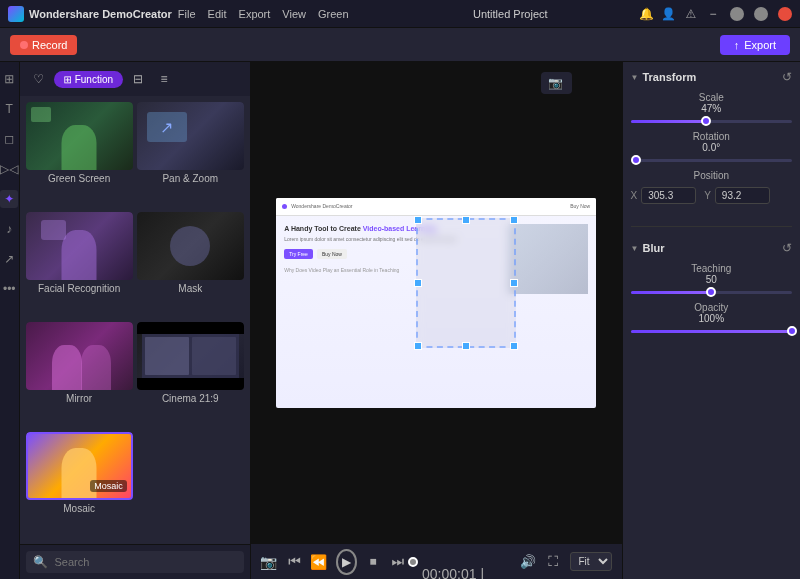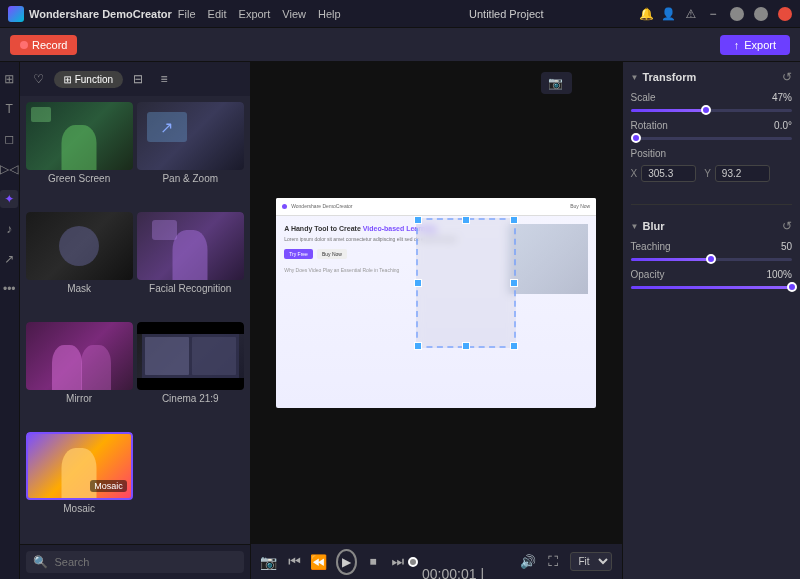--- a/index.html
+++ b/index.html
@@ -113,21 +113,21 @@
       background: #1e1e2e;
     }
     .effects-tab {
       padding: 3px 10px;
       border-radius: 12px;
       font-size: 10px;
       cursor: pointer;
       color: #aaa;
     }
     .effects-tab.active {
-      background: #404040;
+      background: #6d28d9;
       color: #fff;
     }
     .effects-tab-icon {
       width: 22px;
       height: 22px;
       display: flex;
       align-items: center;
       justify-content: center;
       border-radius: 50%;
       color: #aaa;
@@ -404,20 +404,21 @@
       font-weight: 600;
       color: #ddd;
     }
     .section-title .arrow { font-size: 8px; color: #888; }
     .section-reset { color: #888; font-size: 12px; cursor: pointer; }
     .prop-row {
       display: flex;
       align-items: center;
       justify-content: space-between;
       margin-bottom: 6px;
+      flex-direction: column;
     }
     .prop-label { color: #aaa; font-size: 10px; }
     .prop-value { color: #ccc; font-size: 10px; }
     .slider-track {
       width: 100%;
       height: 3px;
       background: #3a3a5a;
       border-radius: 2px;
       position: relative;
       margin-bottom: 8px;
@@ -461,21 +462,21 @@
   <div id="title-bar-left">
     <div id="title-bar-logo">
       <span class="logo-icon"></span>
       <span class="logo-text">Wondershare DemoCreator</span>
     </div>
     <div id="title-bar-menu">
       <span>File</span>
       <span>Edit</span>
       <span>Export</span>
       <span>View</span>
-      <span>Help</span>
+      <span>Green</span>
     </div>
   </div>
   <div id="title-bar-center">Untitled Project</div>
   <div id="title-bar-right">
     <div class="icon-btn">🔔</div>
     <div class="icon-btn">👤</div>
     <div class="icon-btn">⚠</div>
     <div class="icon-btn">−</div>
     <span class="win-btn win-min"></span>
     <span class="win-btn win-max"></span>
@@ -530,32 +531,32 @@
       </div>
 
       <div class="effect-item">
         <div class="effect-thumb thumb-panzoom">
           <div style="position:absolute;top:10px;left:10px;width:40px;height:30px;background:rgba(100,150,200,0.4);border-radius:3px;display:flex;align-items:center;justify-content:center;color:#8af;font-size:16px;">↗</div>
         </div>
         <div class="effect-label">Pan &amp; Zoom</div>
       </div>
 
       <div class="effect-item">
-        <div class="effect-thumb thumb-mask">
-          <div style="position:absolute;top:50%;left:50%;transform:translate(-50%,-50%);width:40px;height:40px;background:rgba(100,100,150,0.5);border-radius:50%;"></div>
-        </div>
-        <div class="effect-label">Mask</div>
-      </div>
-
-      <div class="effect-item">
         <div class="effect-thumb thumb-facial">
           <div style="position:absolute;bottom:0;left:50%;transform:translateX(-50%);width:35px;height:50px;background:rgba(150,100,200,0.6);border-radius:40% 40% 0 0;"></div>
           <div style="position:absolute;top:8px;left:15px;width:25px;height:20px;background:rgba(200,150,255,0.3);border-radius:3px;"></div>
         </div>
         <div class="effect-label">Facial Recognition</div>
+      </div>
+
+      <div class="effect-item">
+        <div class="effect-thumb thumb-mask">
+          <div style="position:absolute;top:50%;left:50%;transform:translate(-50%,-50%);width:40px;height:40px;background:rgba(100,100,150,0.5);border-radius:50%;"></div>
+        </div>
+        <div class="effect-label">Mask</div>
       </div>
 
       <div class="effect-item">
         <div class="effect-thumb thumb-mirror">
           <div style="position:absolute;bottom:0;left:25%;width:30px;height:45px;background:rgba(200,100,200,0.6);border-radius:40% 40% 0 0;"></div>
           <div style="position:absolute;bottom:0;right:20%;width:30px;height:45px;background:rgba(200,100,200,0.4);border-radius:40% 40% 0 0;transform:scaleX(-1);"></div>
         </div>
         <div class="effect-label">Mirror</div>
       </div>
 

